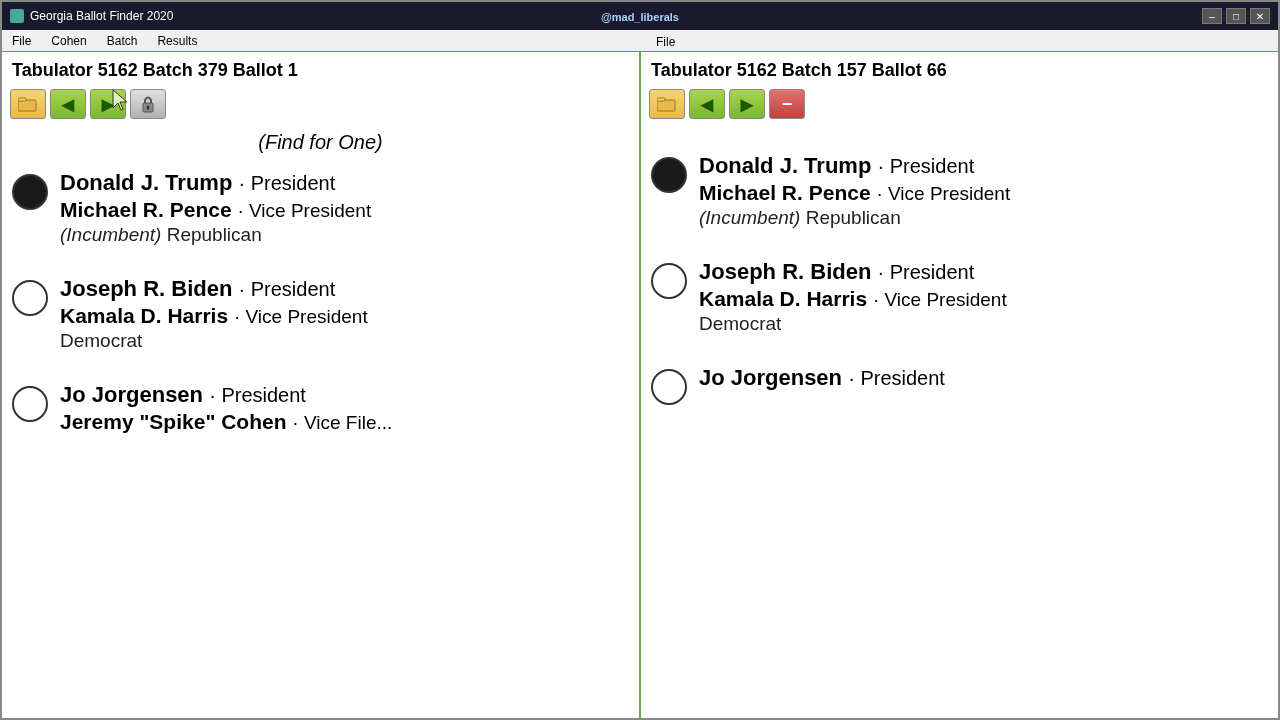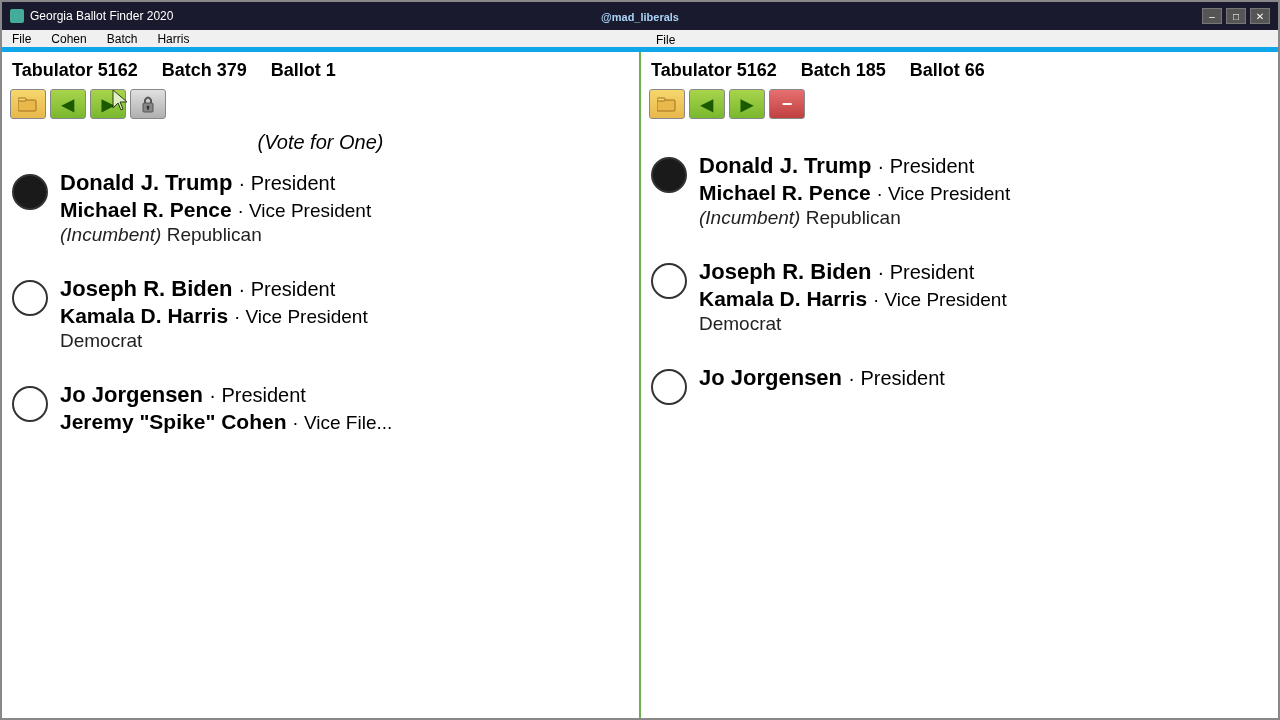--- a/index.html
+++ b/index.html
@@ -71,21 +71,21 @@
       font-size: 11px;
       font-weight: bold;
     }
 
     
     .menu-bar {
       background: #f0f0f0;
       height: 22px;
       display: flex;
       align-items: center;
-      border-bottom: 5px solid #0ea5e9;
+      border-bottom: 1px solid #0ea5e9;
       flex-shrink: 0;
     }
 
     .menu-bar-left {
       display: flex;
       gap: 0;
       flex: 1;
     }
 
     .menu-bar-right {
@@ -119,21 +119,21 @@
       width: 2px;
       background: #6ab04c;
       flex-shrink: 0;
     }
 
     
     .info-row {
       display: flex;
       align-items: center;
       padding: 8px 0 4px 10px;
-      gap: 24px;
+      gap: 5px;
       flex-shrink: 0;
     }
 
     .info-label {
       font-size: 18px;
       font-weight: bold;
       color: #000;
     }
 
     
@@ -282,21 +282,21 @@
       <div class="title-bar-btn">□</div>
       <div class="title-bar-btn">✕</div>
     </div>
   </div>
 
   <div class="menu-bar">
     <div class="menu-bar-left">
       <span class="menu-item">File</span>
       <span class="menu-item">Cohen</span>
       <span class="menu-item">Batch</span>
-      <span class="menu-item">Harris</span>
+      <span class="menu-item">Results</span>
     </div>
     <div class="menu-bar-right">
       <span class="menu-item">File</span>
     </div>
   </div>
 
   <div class="content-area">
 
     <div class="panel">
 
@@ -335,21 +335,21 @@
           <svg width="16" height="20" viewBox="0 0 16 20">
             <rect x="3" y="9" width="10" height="9" rx="1" fill="#888" stroke="#555" stroke-width="1"></rect>
             <path d="M5 9 V6 Q8 1 11 6 V9" fill="none" stroke="#555" stroke-width="2"></path>
             <circle cx="8" cy="13" r="1.5" fill="#333"></circle>
             <line x1="8" y1="13" x2="8" y2="16" stroke="#333" stroke-width="1.5"></line>
           </svg>
         </div>
       </div>
 
       <div class="ballot-scroll">
-        <div class="vote-for-one">(Vote for One)</div>
+        <div class="vote-for-one">(Find for One)</div>
 
         <div class="candidate-entry">
           <div class="bubble filled"></div>
           <div class="candidate-info">
             <div class="candidate-name-line">
               <span class="candidate-name">Donald J. Trump</span>
               <span class="candidate-role"> · President</span>
             </div>
             <div class="candidate-vp-line">
               <span class="candidate-vp">Michael R. Pence</span>
@@ -394,21 +394,21 @@
 
     <div class="panel-divider"></div>
 
     <div class="panel">
 
       <div class="info-row">
         <span class="info-label">
           <span>Tabulator</span>&nbsp;<span>5162</span>
         </span>
         <span class="info-label">
-          <span>Batch</span>&nbsp;<span>185</span>
+          <span>Batch</span>&nbsp;<span>157</span>
         </span>
         <span class="info-label">
           <span>Ballot</span>&nbsp;<span>66</span>
         </span>
       </div>
 
       <div class="toolbar">
         <div class="tb-btn tb-btn-folder" title="Open folder">
           <svg width="20" height="16" viewBox="0 0 20 16">
             <rect x="0" y="4" width="18" height="11" rx="1" fill="#e8b84b" stroke="#a07020" stroke-width="1"></rect>

